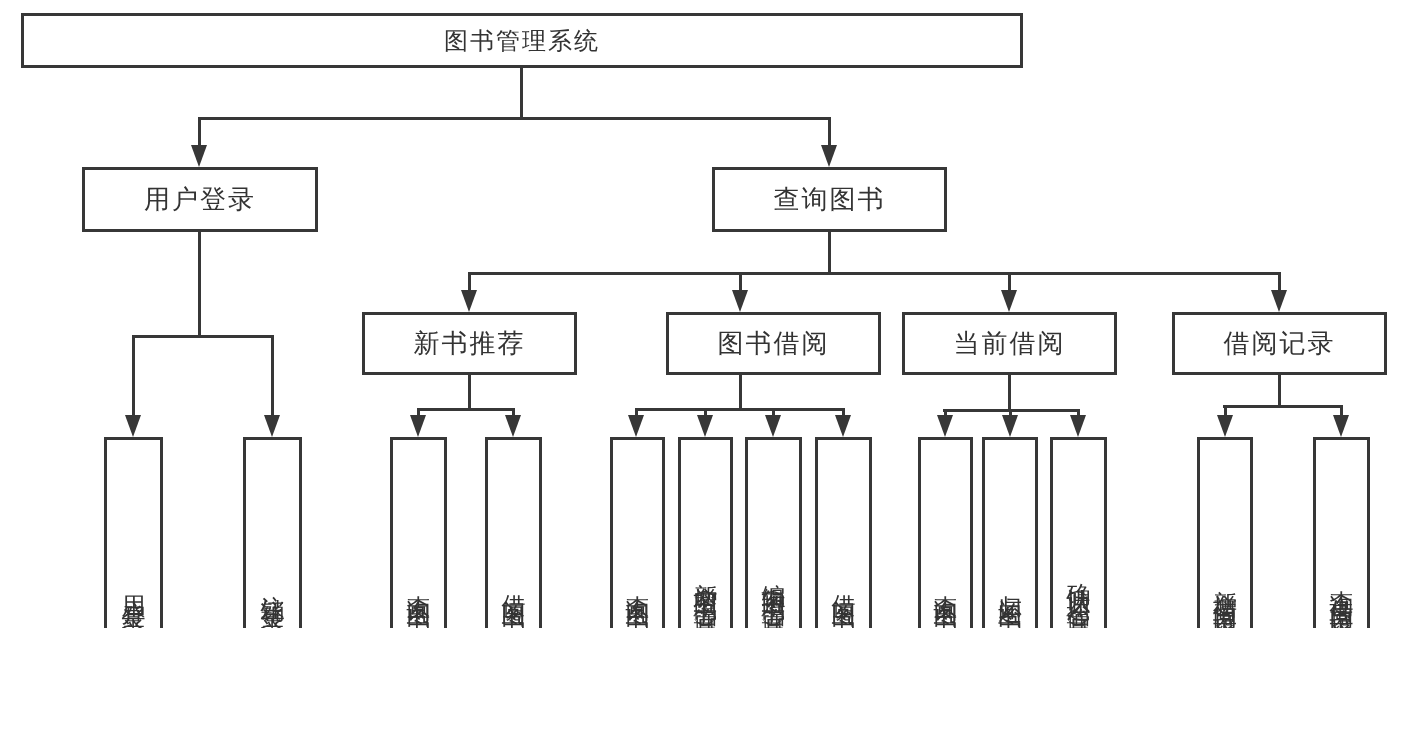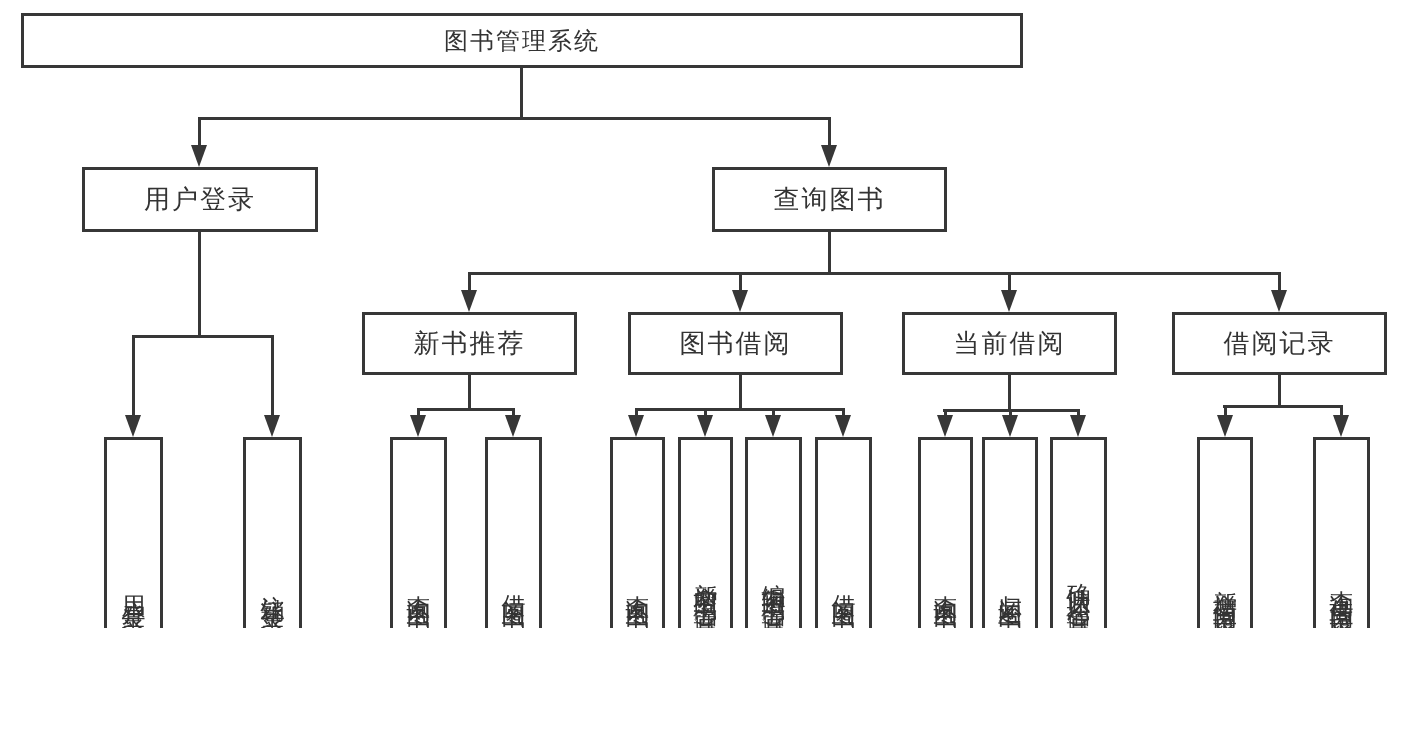--- a/index.html
+++ b/index.html
@@ -141,21 +141,21 @@
   <div class="box" style="left:82px; top:167px; width:236px; height:65px;">
     <span>用户登录</span>
   </div>
   <div class="box" style="left:712px; top:167px; width:235px; height:65px;">
     <span>查询图书</span>
   </div>
 
   <div class="box" style="left:362px; top:312px; width:215px; height:63px;">
     <span>新书推荐</span>
   </div>
-  <div class="box" style="left:628px; top:312px; width:215px; height:63px;">
+  <div class="box" style="left:666px; top:312px; width:215px; height:63px;">
     <span>图书借阅</span>
   </div>
   <div class="box" style="left:1172px; top:312px; width:215px; height:63px;">
     <span>借阅记录</span>
   </div>
   <div class="box" style="left:902px; top:312px; width:215px; height:63px;">
     <span>当前借阅</span>
   </div>
 
   <div class="vbox" style="left:104px; width:59px;">用户登录</div>

